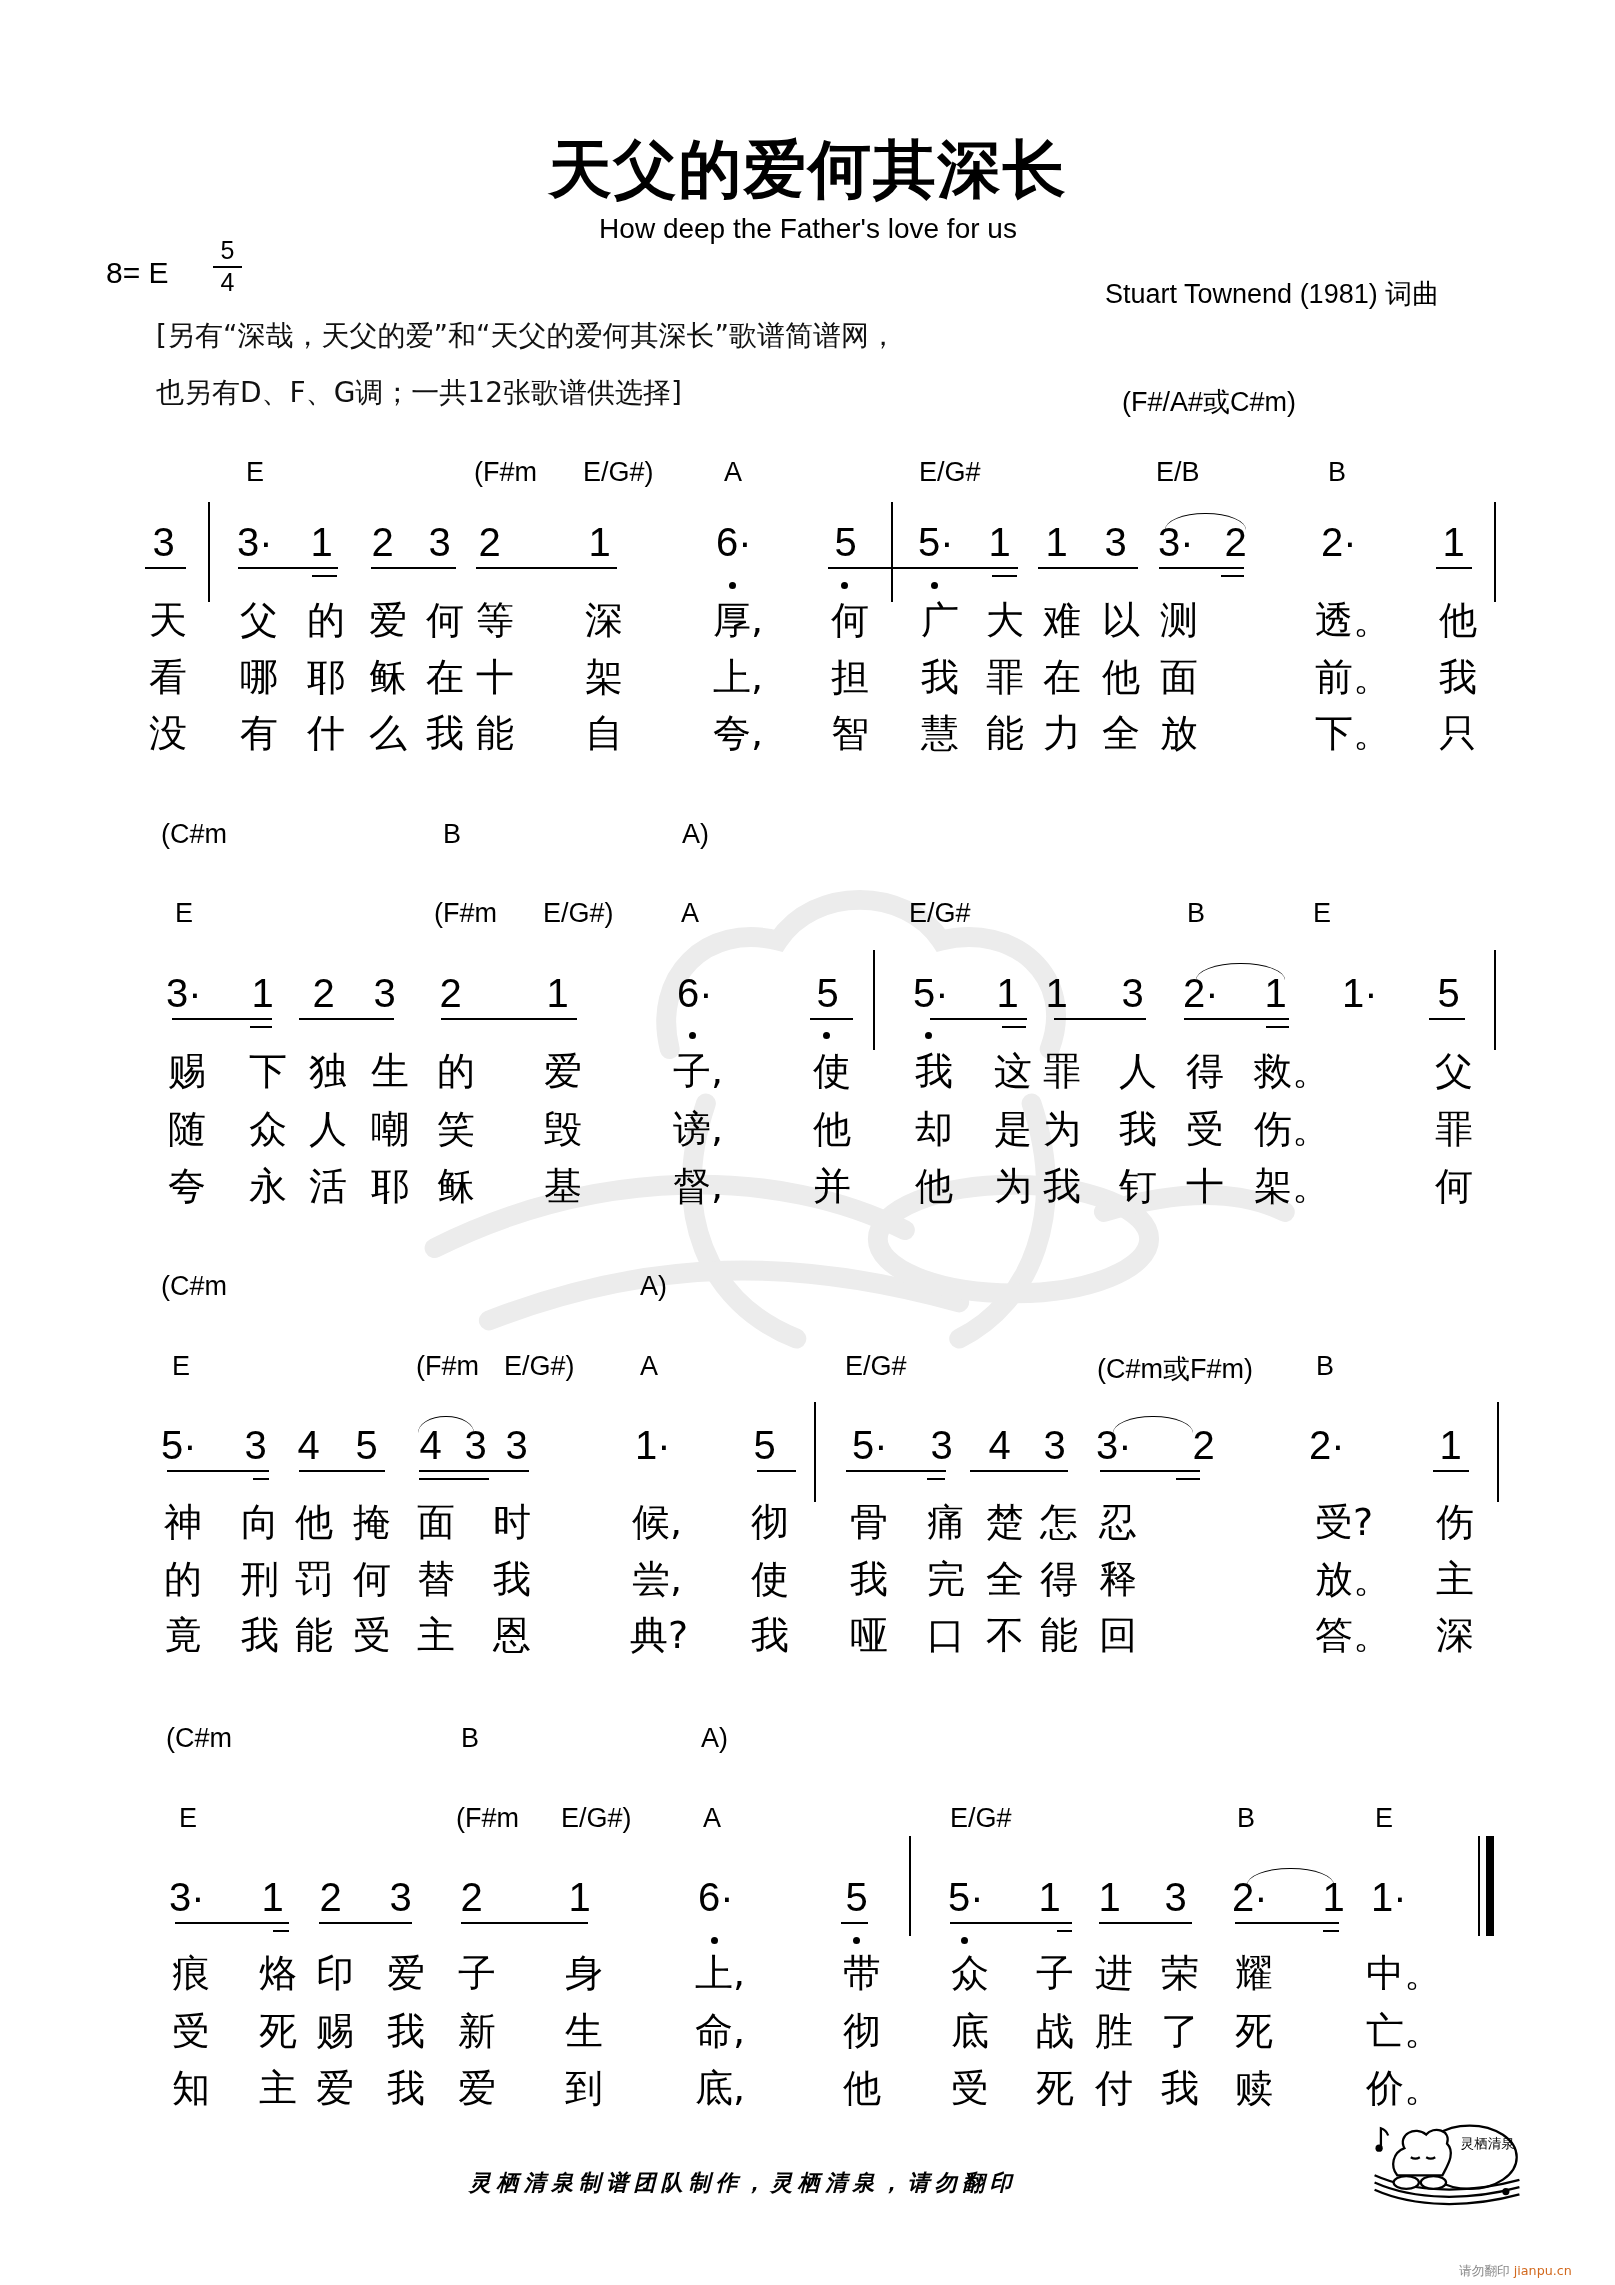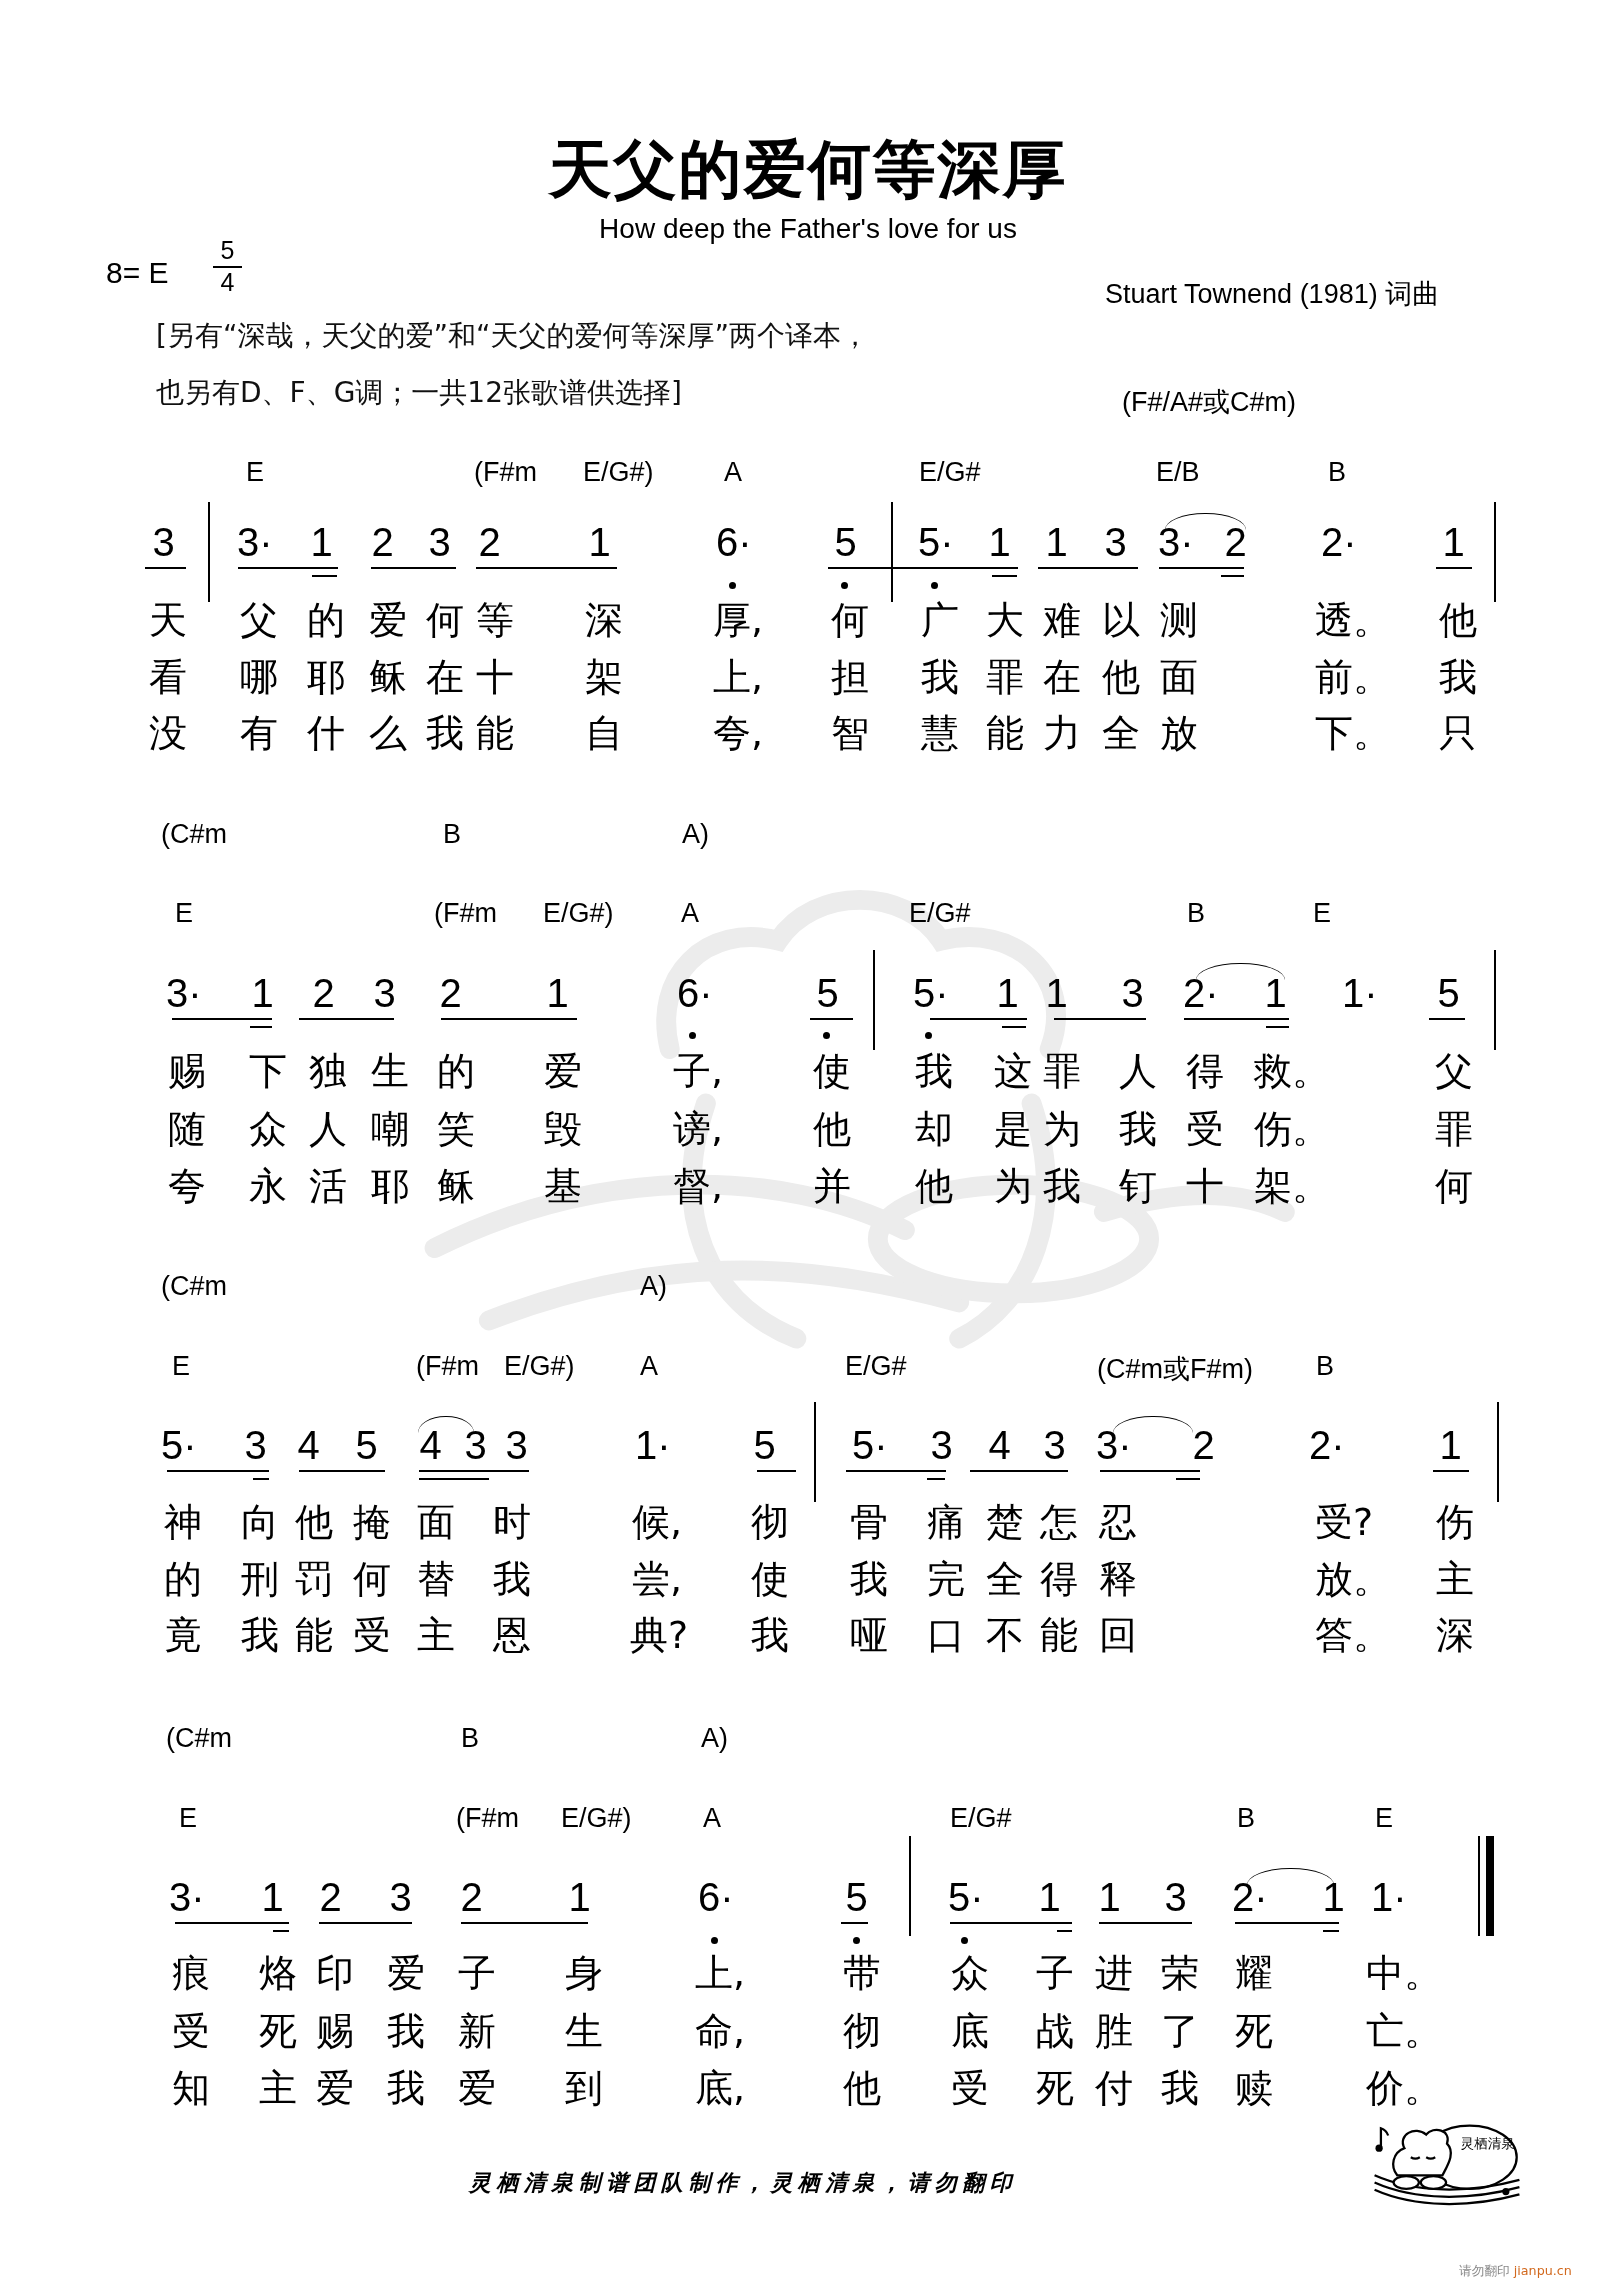--- a/index.html
+++ b/index.html
@@ -32,30 +32,30 @@
     <path d="M380 200 C360 120 420 60 500 80 C540 20 640 20 680 80 C760 60 830 120 800 200"></path>
     <path d="M420 260 C380 380 420 480 520 520"></path>
     <path d="M780 260 C820 380 780 480 700 520"></path>
     <path d="M120 420 C300 330 500 330 640 400"></path>
     <path d="M180 500 C360 430 520 430 700 480"></path>
     <ellipse cx="760" cy="410" rx="150" ry="60"></ellipse>
     <path d="M860 380 C960 350 1020 360 1060 380"></path>
   </g>
 </svg>
 
-<div class="abs title">天父的爱何等深厚</div>
+<div class="abs title">天父的爱何其深长</div>
 <div class="abs subtitle">How deep the Father's love for us</div>
 <div class="abs key">8=  E</div>
 <div class="abs ts">
   <span>5</span>
   <span class="bar"></span>
   <span>4</span>
 </div>
 <div class="abs composer">Stuart Townend (1981) 词曲</div>
-<div class="abs note-text" style="top:317px;">[另有“深哉，天父的爱”和“天父的爱何等深厚”两个译本，</div>
+<div class="abs note-text" style="top:317px;">[另有“深哉，天父的爱”和“天父的爱何其深长”歌谱简谱网，</div>
 <div class="abs note-text" style="top:374px;">也另有D、F、G调；一共12张歌谱供选择]</div>
 <div class="abs chord" style="left:1122px;top:384px;">(F#/A#或C#m)</div>
 
 <div id="score">
     <div class="abs chord" style="left:246px;top:457px;">E</div>
     <div class="abs chord" style="left:474px;top:457px;">(F#m</div>
     <div class="abs chord" style="left:583px;top:457px;">E/G#)</div>
     <div class="abs chord" style="left:724px;top:457px;">A</div>
     <div class="abs chord" style="left:919px;top:457px;">E/G#</div>
     <div class="abs chord" style="left:1156px;top:457px;">E/B</div>

